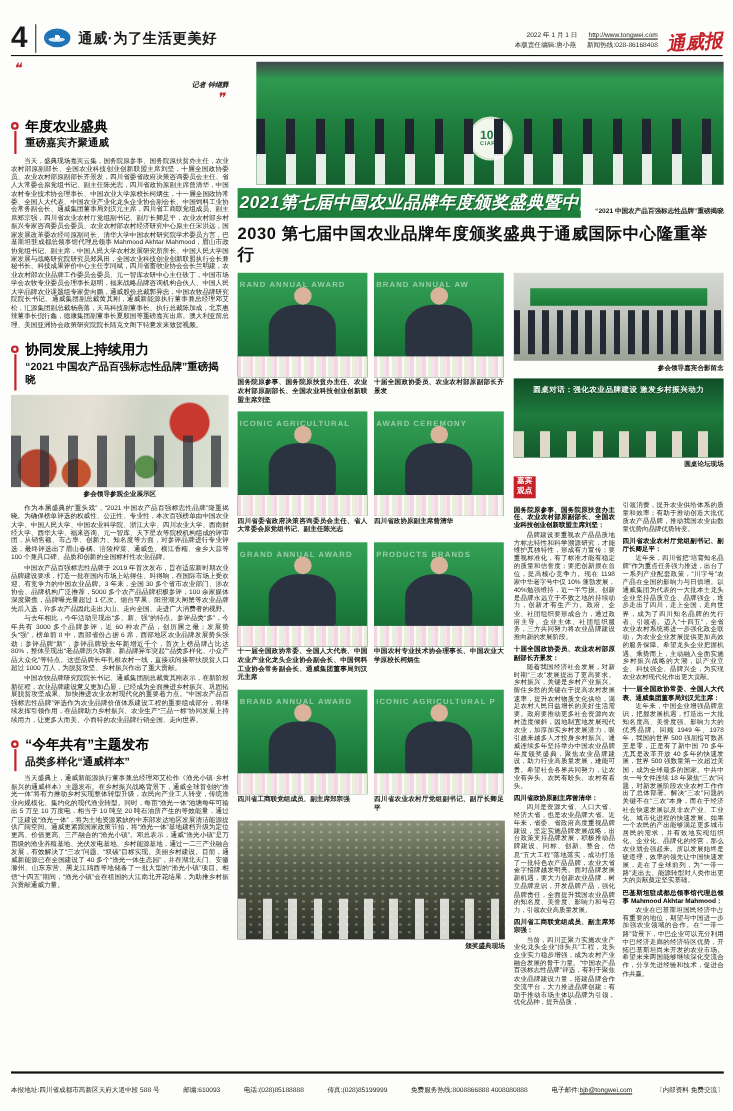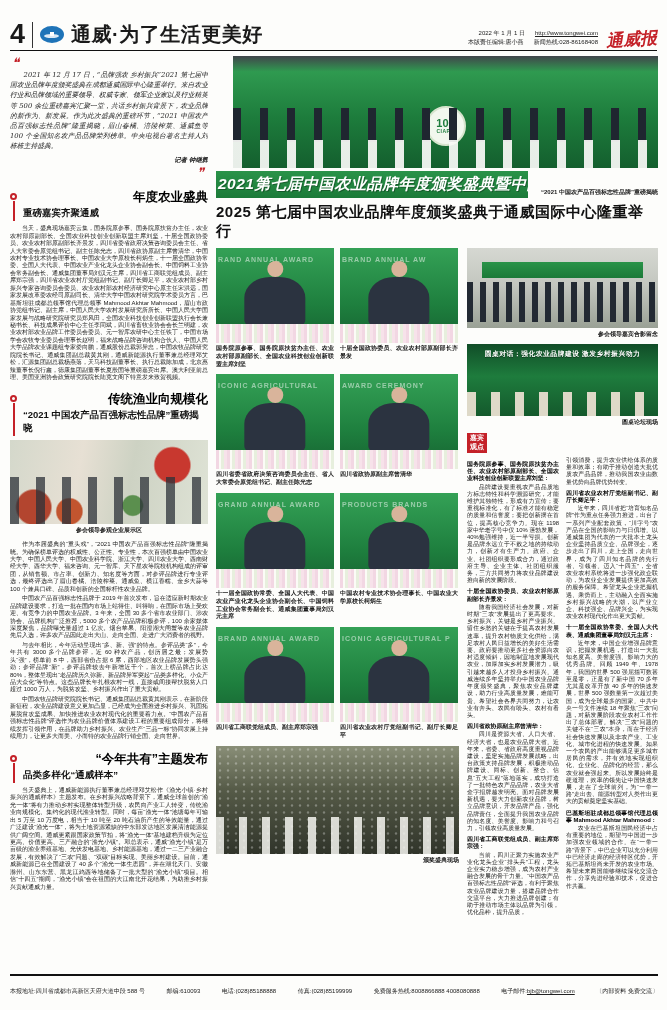--- a/index.html
+++ b/index.html
@@ -6,21 +6,21 @@
   .page{position:relative;width:667px;height:1010px;background:#fdfdfb;margin:0 auto;
         font-family:"Liberation Sans",sans-serif;color:#1a1a1a;overflow:hidden;}
   
   .hdr{position:absolute;top:14px;left:10px;right:10px;height:34px;display:flex;justify-content:space-between;align-items:flex-end;}
   .hdr-left{display:flex;align-items:center;gap:7px;}
   .pagenum{font-size:27px;font-weight:bold;line-height:1;}
   .hdr-vline{width:1px;height:26px;background:#333;}
   .logo{width:24px;height:17px;border-radius:50%;background:radial-gradient(circle at 50% 45%,#fff 0 18%,#1f74b8 19% 100%);
         border:2px solid #1f74b8;box-sizing:border-box;position:relative;}
   .logo::after{content:"";position:absolute;left:2px;top:6px;width:15px;height:4px;border-radius:50%;background:#fff;opacity:.85;}
-  .slogan{font-size:20px;font-weight:bold;letter-spacing:.5px;}
+  .slogan{font-size:13px;font-weight:bold;letter-spacing:.5px;}
   .hdr-right{display:flex;align-items:flex-end;gap:8px;}
   .hdr-meta{text-align:left;font-size:6px;color:#222;line-height:1.6;}
   .hdr-meta .r{display:flex;gap:10px;justify-content:flex-end;}
   .hdr-meta a{color:#222;text-decoration:underline;}
   .masthead{font-family:"DejaVu Serif",serif;font-style:italic;font-weight:bold;font-size:17px;color:#c42128;transform:rotate(-4deg);line-height:1;}
   .hdr-rule{position:absolute;top:50px;left:10px;right:10px;height:0;border-top:1.6px solid #111;}
   
   .bodywrap{position:absolute;top:56px;left:10px;right:9px;bottom:44px;display:flex;gap:8px;overflow:hidden;}
   .col-left{width:198px;flex:none;overflow:hidden;}
   .col-main{flex:1;min-width:0;}
@@ -29,21 +29,21 @@
          text-align:justify;color:#222;padding-top:14px;}
   .intro p{margin:0;text-indent:2em;}
   .qmark{color:#c42128;font-size:13px;line-height:1;font-family:"DejaVu Serif",serif;}
   .q-open{position:absolute;top:0;left:2px;}
   .byline{text-align:right;font-size:6.3px;font-weight:bold;margin-top:3px;}
   .q-close{display:block;text-align:right;margin:2px 4px 0 0;}
   .sec{margin-top:11px;}
   .sec-h{position:relative;padding-left:13px;}
   .ring{position:absolute;left:0;top:3px;width:7px;height:7px;border:2.2px solid #c42128;border-radius:50%;box-sizing:border-box;}
   .stem{position:absolute;left:3px;top:11px;bottom:-2px;width:1.5px;background:#c42128;}
-  .sec-title{font-size:12.5px;font-weight:bold;line-height:1.2;color:#000;text-align:right;}
+  .sec-title{font-size:12.5px;font-weight:bold;line-height:1.2;color:#000;}
   .sec-sub{font-size:9.5px;font-weight:bold;line-height:1.3;color:#111;margin-top:2px;}
   .sec-body{margin-top:6px;font-size:6px;line-height:1.24;text-align:justify;color:#222;}
   .sec-body p{margin:0 0 2px 0;text-indent:2em;}
   .lphoto{margin-top:6px;height:84px;
      background:linear-gradient(100deg,#d4d8cb 0%,#e7e0d4 35%,#cdd2c3 60%,#dfe3d6 100%);position:relative;overflow:hidden;}
   .lphoto::before{content:"";position:absolute;inset:0;
      background:radial-gradient(circle at 12% 80%,#b3452f 0 9%,transparent 10%),
                 radial-gradient(circle at 30% 85%,#c2552f 0 8%,transparent 9%),
                 radial-gradient(circle at 82% 30%,#c8382f 0 10%,transparent 11%),
                 radial-gradient(circle at 62% 78%,#5b8f4e 0 7%,transparent 8%);}
@@ -140,42 +140,41 @@
       <div class="masthead">通威报</div>
     </div>
   </div>
   <div class="hdr-rule"></div>
 
   <div class="bodywrap">
 
     <div class="col-left">
       <div class="intro">
         <span class="qmark q-open">❝</span>
-        <p>2021 年 12 月 17 日，“品牌强农 乡村振兴”2021 第七届中国农业品牌年度颁奖盛典在成都通威国际中心隆重举行。来自农业行业和品牌领域的重要领导、权威专家、领军企业家以及行业精英等 500 余位重磅嘉宾汇聚一堂，共话乡村振兴背景下，农业品牌的新作为、新发展。作为此次盛典的重磅环节，“2021 中国农产品百强标志性品牌”隆重揭晓，眉山春橘、涪陵榨菜、通威鱼等 100 个全国知名农产品品牌荣列榜单。中央电视台著名主持人刘栋栋主持盛典。</p>
         <div class="byline">记者 钟继辉</div>
         <span class="qmark q-close">❞</span>
       </div>
 
       <div class="sec">
         <div class="sec-h">
           <span class="ring"></span>
           <span class="stem"></span>
           <div class="sec-title">年度农业盛典</div>
           <div class="sec-sub">重磅嘉宾齐聚通威</div>
         </div>
         <div class="sec-body">
           <p>当天，盛典现场嘉宾云集，国务院原参事、国务院原扶贫办主任，农业农村部原副部长、全国农业科技创业创新联盟主席刘坚，十届全国政协委员、农业农村部原副部长齐景发，四川省委省政府决策咨询委员会主任、省人大常委会原党组书记、副主任陈光志，四川省政协原副主席曾清华，中国农村专业技术协会理事长、中国农业大学原校长柯炳生，十一届全国政协常委、全国人大代表、中国农业产业化龙头企业协会副会长、中国饲料工业协会常务副会长、通威集团董事局刘汉元主席，四川省工商联党组成员、副主席郑宗强，四川省农业农村厅党组副书记、副厅长卿足平，农业农村部乡村振兴专家咨询委员会委员、农业农村部农村经济研究中心原主任宋洪远，国家发展改革委农经司原副司长、清华大学中国农村研究院学术委员方言，巴基斯坦驻成都总领事馆代理总领事 Mahmood Akhtar Mahmood，眉山市政协党组书记、副主席，中国人民大学农村发展研究所所长、中国人民大学国家发展与战略研究院研究员郑风田，全国农业科技创业创新联盟执行会长兼秘书长、科技成果评价中心主任李同斌，四川省畜牧业协会会长兰明建，农业农村部农业品牌工作委员会委员、元一智库农研中心主任铁丁，中国市场学会农牧专业委员会理事长赵明，福来战略品牌咨询机构合伙人、中国人民大学品牌农业课题组专家娄向鹏，通威股份总裁郭异忠，中国农牧品牌研究院院长书记、通威集团副总裁黄其刚，通威新能源执行董事兼总经理邓艾松，汇源集团副总裁杨燕落，天马科技副董事长、执行总裁陈加成，北京惠辣董事长倪行鑫，德康集团副董事长夏殷国等重磅嘉宾出席。澳大利亚前总理、美国亚洲协会政策研究院院长陆克文阁下特意发来致贺视频。</p>
         </div>
       </div>
 
       <div class="sec">
         <div class="sec-h">
           <span class="ring"></span>
           <span class="stem"></span>
-          <div class="sec-title">传统渔业向规模化</div>
+          <div class="sec-title">协同发展上持续用力</div>
           <div class="sec-sub">“2021 中国农产品百强标志性品牌”重磅揭晓</div>
         </div>
         <div class="lphoto"></div>
         <div class="lphoto-cap">参会领导参观企业展示区</div>
         <div class="sec-body">
           <p>作为本届盛典的“重头戏”，“2021 中国农产品百强标志性品牌”隆重揭晓。为确保榜单评选的权威性、公正性、专业性，本次百强榜单由中国农业大学、中国人民大学、中国农业科学院、浙江大学、四川农业大学、西南财经大学、西华大学、福来咨询、元一智库、天下星农等院校机构组成的评审团，从销售额、市占率、创新力、知名度等方面，对参评品牌进行专业评选，最终评选出了眉山春橘、涪陵榨菜、通威鱼、横江香糯、金乡大蒜等 100 个兼具口碑、品质和创新的全国标杆性农业品牌。</p>
           <p>中国农产品百强标志性品牌于 2019 年首次发布，旨在适应新时期农业品牌建设要求，打造一批在国内市场上站得住、叫得响，在国际市场上受欢迎、有竞争力的中国农业品牌。3 年来，全国 30 多个省市农业部门、涉农协会、品牌机构广泛推荐，5000 多个农产品品牌积极参评，100 余家媒体深度聚焦，品牌曝光量超过 1 亿次。烟台苹果、阳澄湖大闸蟹等农业品牌先后入选，许多农产品因此走出大山、走向全国、走进广大消费者的视野。</p>
           <p>与去年相比，今年活动呈现出“多、新、强”的特点。参评品类“多”，今年共有 3000 多个品牌参评，近 60 种农产品，创历届之最；发展势头“强”，榜单前 8 中，西部省份占据 6 席，西部地区农业品牌发展势头强劲；参评品牌“新”，参评品牌较去年新增近千个，首次上榜品牌占比达 80%，整体呈现出“老品牌历久弥新、新品牌异军突起”“品类多样化、小众产品大众化”等特点。这些品牌长年扎根农村一线，直接或间接帮扶脱贫人口超过 1000 万人，为脱贫攻坚、乡村振兴作出了重大贡献。</p>
           <p>中国农牧品牌研究院院长书记、通威集团副总裁黄其刚表示，在新阶段新征程，农业品牌建设意义更加凸显，已经成为全面推进乡村振兴、巩固拓展脱贫攻坚成果、加快推进农业农村现代化的重要着力点。“中国农产品百强标志性品牌”评选作为农业品牌价值体系建设工程的重要组成部分，将继续发挥引领作用，在品牌助力乡村振兴、农业生产“三品一标”协同发展上持续用力，让更多大而美、小而特的农业品牌行销全国、走向世界。</p>
         </div>
@@ -205,21 +204,21 @@
         <div class="podiums"></div>
       </div>
 
       <div class="banner-row">
         <div class="banner">
           <span>2021第七届中国农业品牌年度颁奖盛典暨中国农产品百强标志性品牌发布仪式</span>
         </div>
         <div class="banner-cap">“2021 中国农产品百强标志性品牌”重磅揭晓</div>
       </div>
 
-      <div class="subheadline">2025 第七届中国农业品牌年度颁奖盛典于通威国际中心隆重举行</div>
+      <div class="subheadline">2030 第七届中国农业品牌年度颁奖盛典于通威国际中心隆重举行</div>
 
       <div class="main-cols">
 
         <div class="col-mid">
           <div class="pgrid">
             <div class="pcard">
               <div class="pphoto">
                   <div class="wm2">RAND ANNUAL AWARD</div>
                   <div class="person"></div>
                   <div class="flowers"></div>

